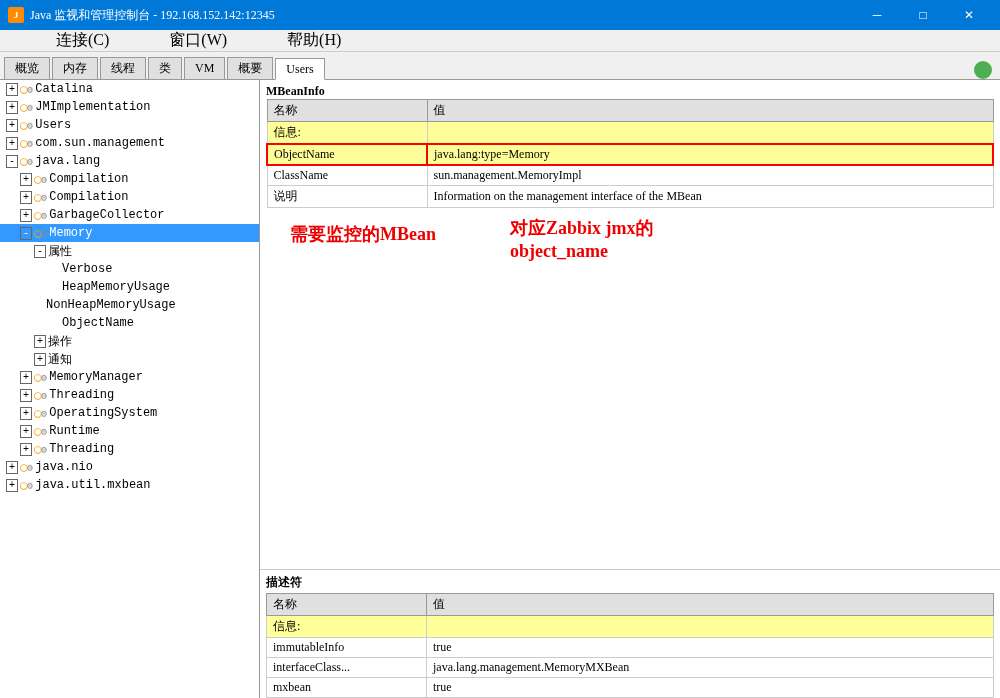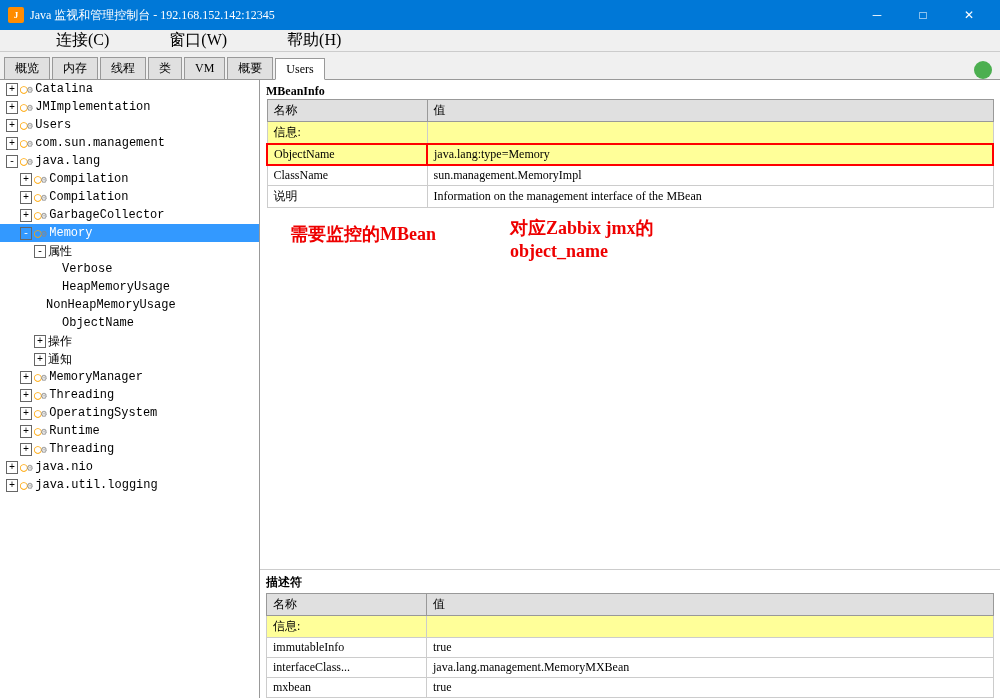--- a/index.html
+++ b/index.html
@@ -359,21 +359,21 @@
         <span style="font-size: 12px; font-family: &quot;Courier New&quot;, monospace;">Threading</span>
       </div>
       <div class="tree-item" style="padding-left: 4px;">
         <span class="tree-toggle"><span style="border:1px solid #666;padding:0 2px;font-size:10px;">+</span></span>
         <span style="display: inline-block; margin-right: 2px;"><span style="color:#ffa500;font-size:12px;">◯</span><span style="font-size:10px;color:#888;">⚙</span></span>
         <span style="font-size: 12px; font-family: &quot;Courier New&quot;, monospace;">java.nio</span>
       </div>
       <div class="tree-item" style="padding-left: 4px;">
         <span class="tree-toggle"><span style="border:1px solid #666;padding:0 2px;font-size:10px;">+</span></span>
         <span style="display: inline-block; margin-right: 2px;"><span style="color:#ffa500;font-size:12px;">◯</span><span style="font-size:10px;color:#888;">⚙</span></span>
-        <span style="font-size: 12px; font-family: &quot;Courier New&quot;, monospace;">java.util.logging</span>
+        <span style="font-size: 12px; font-family: &quot;Courier New&quot;, monospace;">java.util.mxbean</span>
       </div>
     </div>
 
   <div class="right-panel">
 
     <div class="section">MBeanInfo</div>
 
     <div class="table-container-top">
       <table class="info-table">
         <thead>

